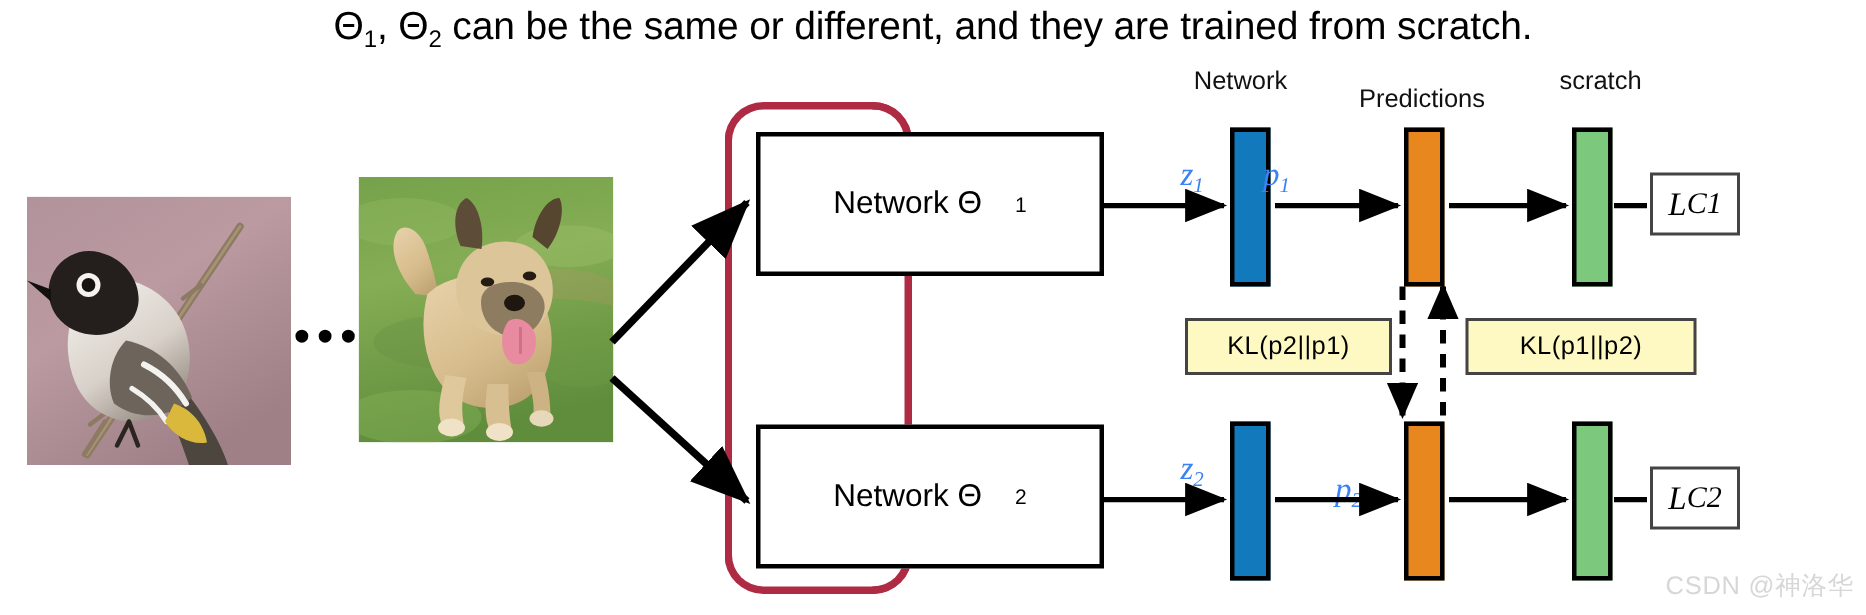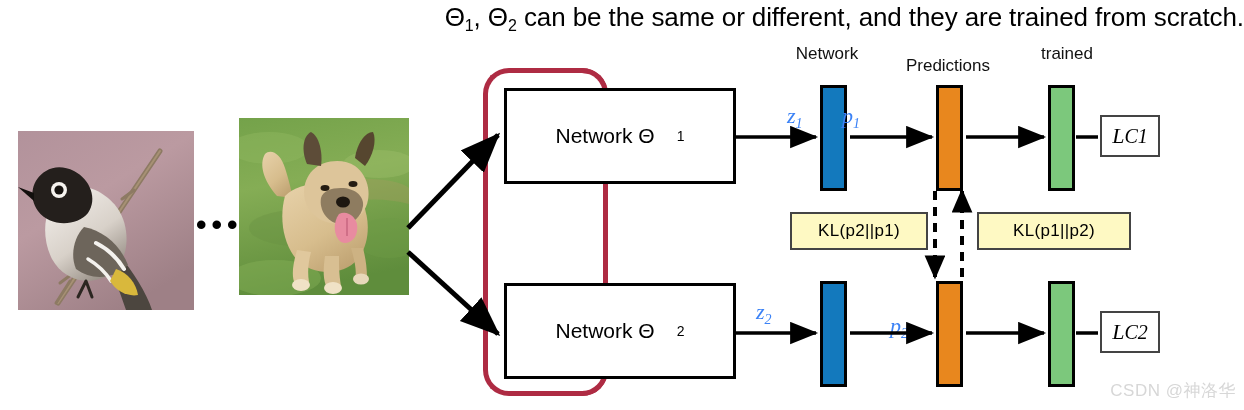--- a/index.html
+++ b/index.html
@@ -18,21 +18,21 @@
     width: 1244px;
     height: 410px;
     background: #ffffff;
   }
   .abs { position: absolute; }
 
   
   #title {
     left: 0; top: 2px;
     width: 1244px;
-    text-align: right;
+    text-align: center;
     font-size: 26px;
     color: #000000;
     font-family: "Liberation Sans", sans-serif;
     letter-spacing: -0.1px;
     white-space: nowrap;
   }
   #title .sub { font-size: 16px; vertical-align: -0.32em; }
 
   
   .colhdr {
@@ -163,21 +163,21 @@
 <body>
 
 <div id="canvas">
 
   <div class="abs" id="title">
     <span>Θ</span><span class="sub">1</span><span>, Θ</span><span class="sub">2</span><span> can be the same or different, and they are trained from scratch.</span>
   </div>
 
   <div class="abs colhdr" style="left:786px; top:44px; width:82px;">Network</div>
   <div class="abs colhdr" style="left:876px; top:56px; width:144px;">Predictions</div>
-  <div class="abs colhdr" style="left:1026px; top:44px; width:82px;">trained</div>
+  <div class="abs colhdr" style="left:1026px; top:44px; width:82px;">scratch</div>
 
   <div class="photo" style="left:18px; top:131px; width:176px; height:179px;">
     <svg width="176" height="179" viewBox="0 0 176 179">
       <defs>
         <linearGradient id="bgbird" x1="0" y1="0" x2="0.6" y2="1">
           <stop offset="0%" stop-color="#b2929b"></stop>
           <stop offset="45%" stop-color="#bb9aa1"></stop>
           <stop offset="100%" stop-color="#9e8086"></stop>
         </linearGradient>
         <linearGradient id="bodyg" x1="0.2" y1="0" x2="0.8" y2="1">
@@ -304,21 +304,21 @@
   <div class="abs bar bar-orange" style="left:936px; top:281px; height:106px;"></div>
   <div class="abs bar bar-green" style="left:1048px; top:281px; height:106px;"></div>
 
   <div class="abs mathlbl" style="left:787px; top:103px;">
     <span>z</span><span class="sub">1</span>
   </div>
   <div class="abs mathlbl" style="left:842px; top:103px;">
     <span>p</span><span class="sub">1</span>
   </div>
 
-  <div class="abs mathlbl" style="left:756px; top:299px;">
+  <div class="abs mathlbl" style="left:787px; top:299px;">
     <span>z</span><span class="sub">2</span>
   </div>
   <div class="abs mathlbl" style="left:890px; top:313px;">
     <span>p</span><span class="sub">2</span>
   </div>
 
   <div class="abs lossbox" style="left:1100px; top:115px; width:60px; height:42px;">
     <span>L</span>
       <span class="sub">C1</span>
   </div>

